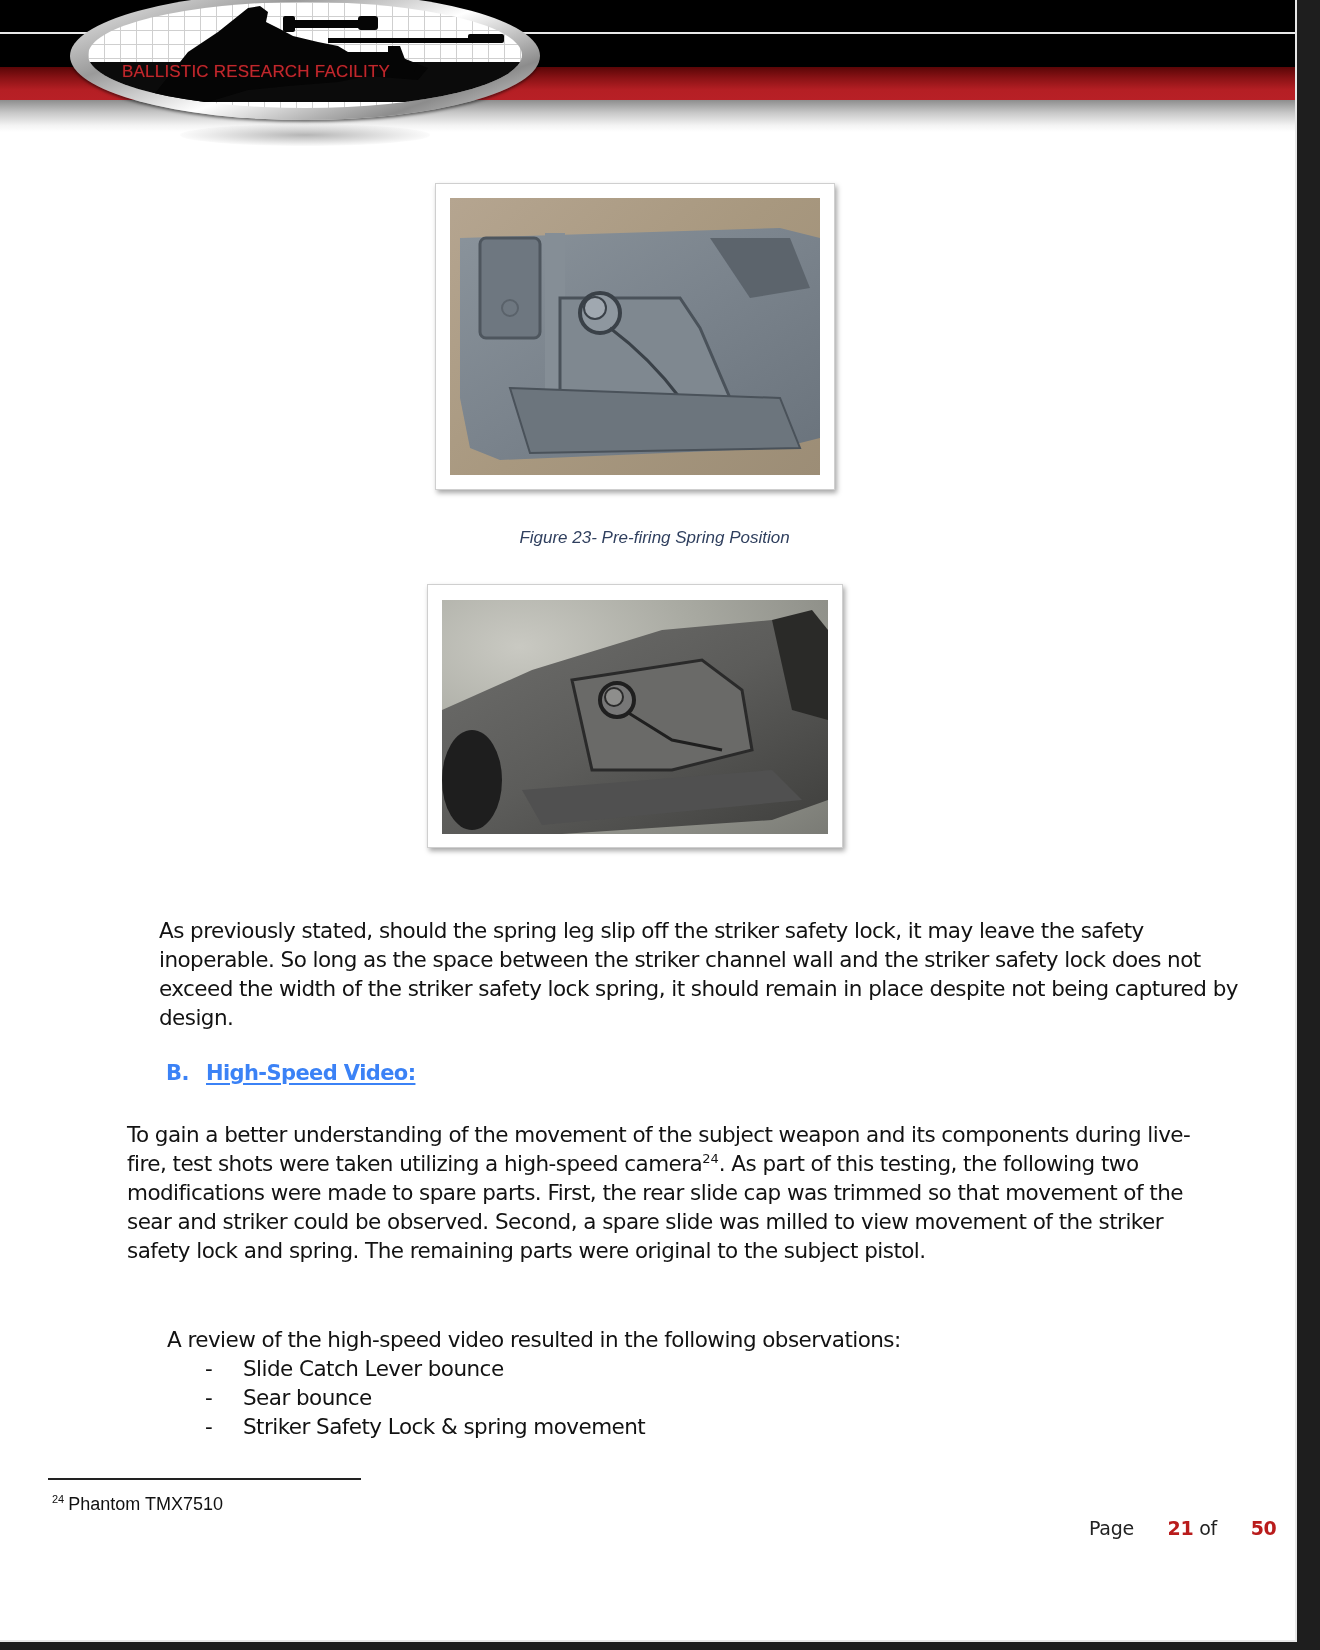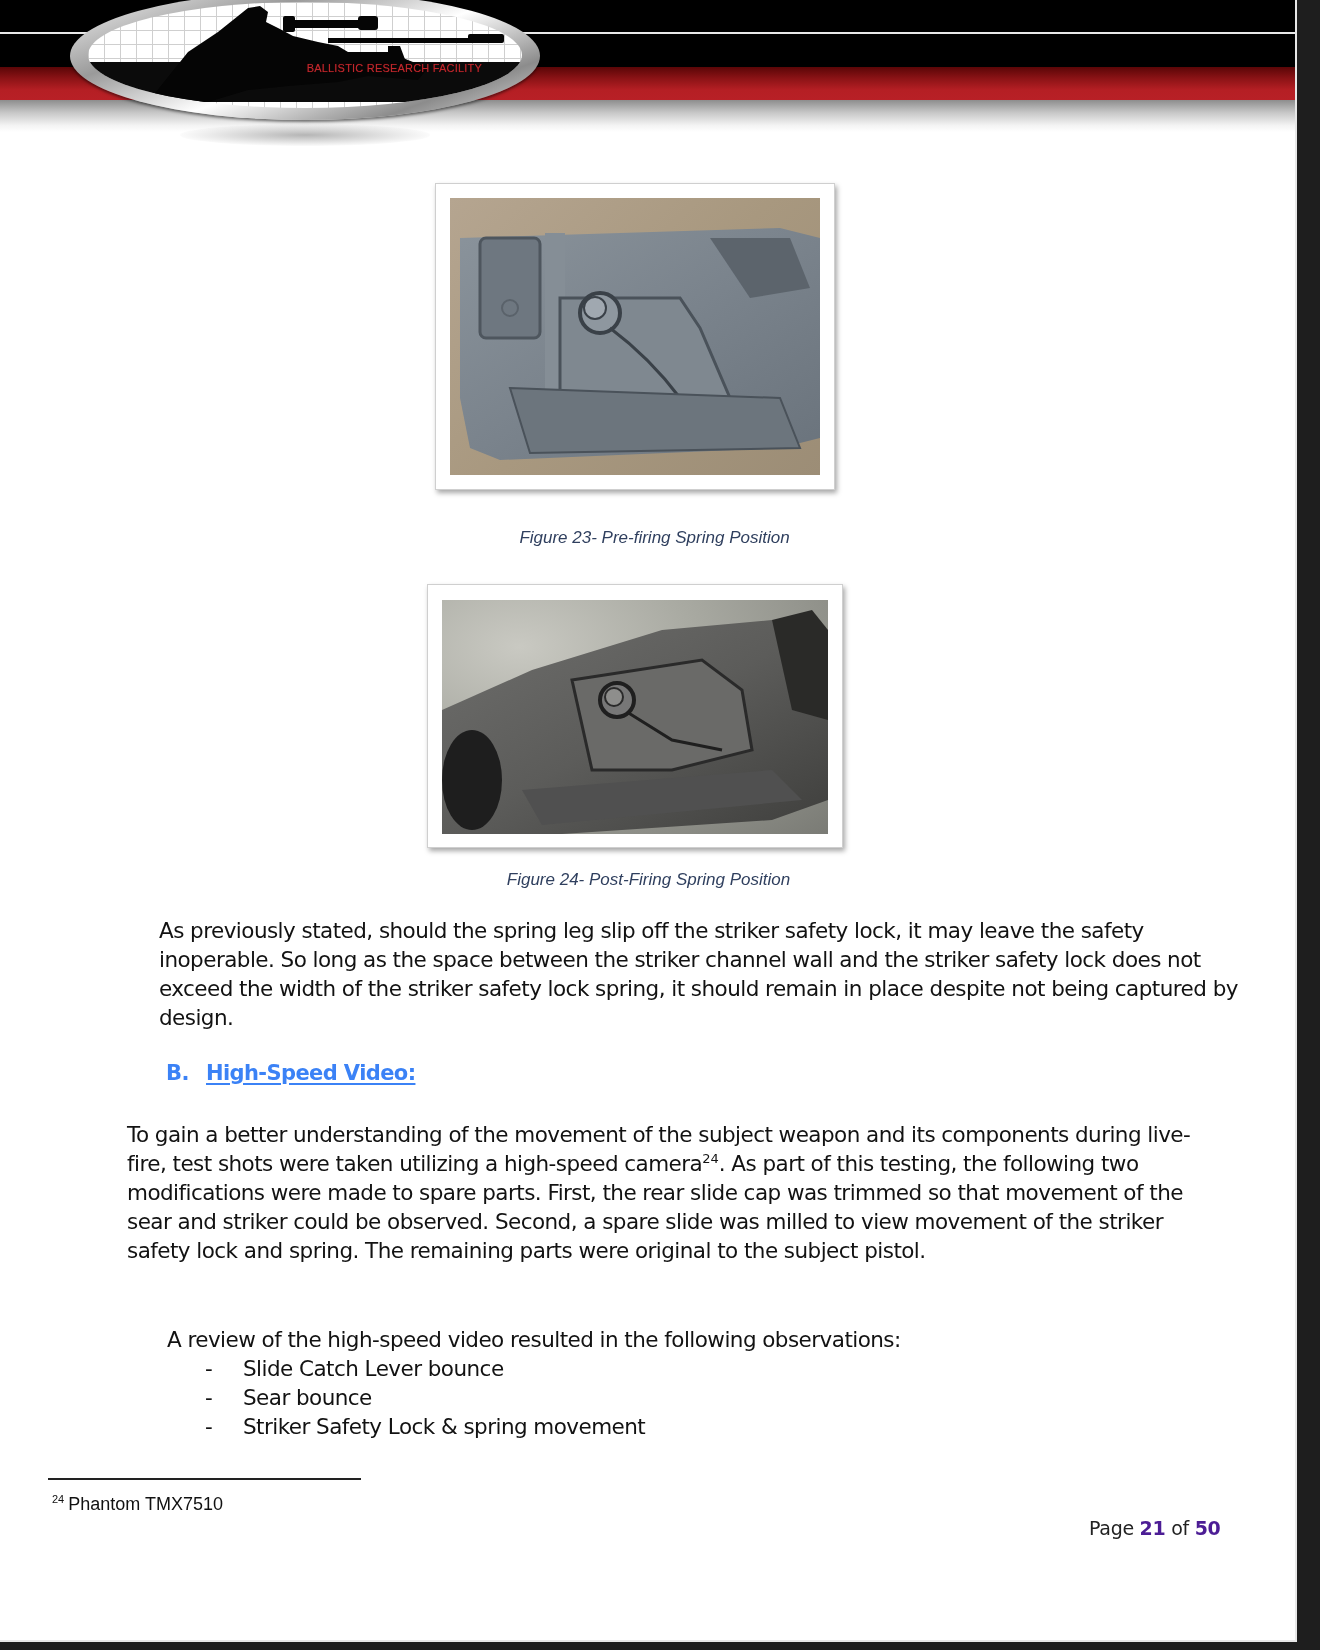--- a/index.html
+++ b/index.html
@@ -37,22 +37,22 @@
       background-image:
         linear-gradient(#cfcfcf 1px, transparent 1px),
         linear-gradient(90deg, #cfcfcf 1px, transparent 1px);
       background-size: 16px 14px;
     }
     .logo .dark-strip {
       position: absolute; left: 0; top: 60px; width: 100%; height: 40px; background: #0b0b0b;
     }
     .logo .shooter { position: absolute; left: 0; top: 0; }
     .logo .logo-text {
-      position: absolute; left: 52px; top: 70px; width: 360px; text-align: right;
-      font-family: "Liberation Sans", sans-serif; font-size: 11px; letter-spacing: 0.2px;
+      position: absolute; left: 52px; top: 70px; width: 360px; text-align: left;
+      font-family: "Liberation Sans", sans-serif; font-size: 17px; letter-spacing: 0.2px;
       color: #c0282d; text-shadow: 0 0 1px #6b0d10; white-space: nowrap;
     }
     .logo-shadow {
       position: absolute; left: 180px; top: 124px; width: 250px; height: 22px; border-radius: 50%;
       background: radial-gradient(ellipse at center, rgba(120,120,120,0.55) 0%, rgba(180,180,180,0.25) 55%, rgba(255,255,255,0) 75%);
     }
 
     
     .figure-frame {
       position: absolute; background: #fff; border: 1px solid #cfcfcf;
@@ -99,21 +99,21 @@
 
     
     .footnote-rule { position: absolute; left: 48px; top: 1478px; width: 313px; height: 2px; background: #222; }
     .footnote { position: absolute; left: 52px; top: 1493px; font-family: "Liberation Sans", sans-serif; font-size: 18px; color: #111; }
     .footnote sup { font-size: 11px; vertical-align: super; margin-right: 4px; }
 
     .page-number {
       position: absolute; left: 1089px; top: 1517px;
       font-family: "DejaVu Sans", sans-serif; font-size: 19px; color: #222; letter-spacing: -0.3px;
     }
-    .page-number b { font-weight: bold; color: #4c1d95; }
+    .page-number b { font-weight: bold; color: #b91c1c; margin-left: 28px; }
   </style>
 </head>
 <body>
 
 <div class="page">
 
   <div class="banner">
     <div class="black-band"></div>
     <div class="white-line"></div>
     <div class="red-band"></div>
@@ -181,21 +181,20 @@
         <ellipse cx="30" cy="180" rx="30" ry="50" fill="#1e1e1e"></ellipse>
         <path d="M130 80 L260 60 L300 90 L310 150 L230 170 L150 170 Z" fill="#6a6a68" stroke="#2a2a2a" stroke-width="3"></path>
         <circle cx="175" cy="100" r="17" fill="#777" stroke="#1f1f1f" stroke-width="4"></circle>
         <circle cx="172" cy="97" r="9" fill="#8e8e8c" stroke="#2a2a2a" stroke-width="2"></circle>
         <path d="M185 112 L230 140 L280 150" stroke="#1f1f1f" stroke-width="3" fill="none"></path>
         <path d="M80 190 L330 170 L360 200 L100 225 Z" fill="#505050"></path>
         <path d="M330 20 L370 10 L386 30 L386 120 L350 110 Z" fill="#2a2a28"></path>
       </svg>
     </div>
   </div>
-  <div class="caption cap2">Figure 24- Post-Firing Spring Position</div>
 
   <p class="para p1">As previously stated, should the spring leg slip off the striker safety lock, it may leave the safety inoperable.  So long as the space between the striker channel wall and the striker safety lock does not exceed the width of the striker safety lock spring, it should remain in place despite not being captured by design.</p>
 
   <div class="section-heading">
     <span class="letter">B.</span><span class="title">High-Speed Video:</span>
   </div>
 
   <p class="para p2"><span>To gain a better understanding of the movement of the subject weapon and its components during live-fire, test shots were taken utilizing a high-speed camera</span><sup>24</sup><span>.  As part of this testing, the following two modifications were made to spare parts.  First, the rear slide cap was trimmed so that movement of the sear and striker could be observed.  Second, a spare slide was milled to view movement of the striker safety lock and spring.  The remaining parts were original to the subject pistol.</span></p>
 
   <p class="para p3">A review of the high-speed video resulted in the following observations:</p>

